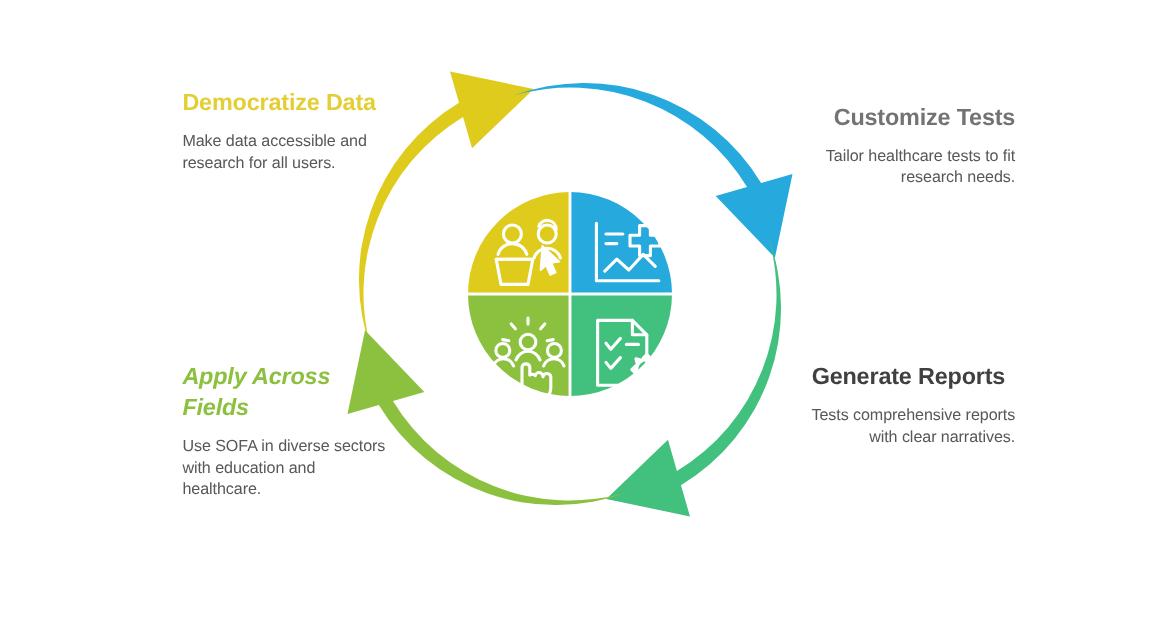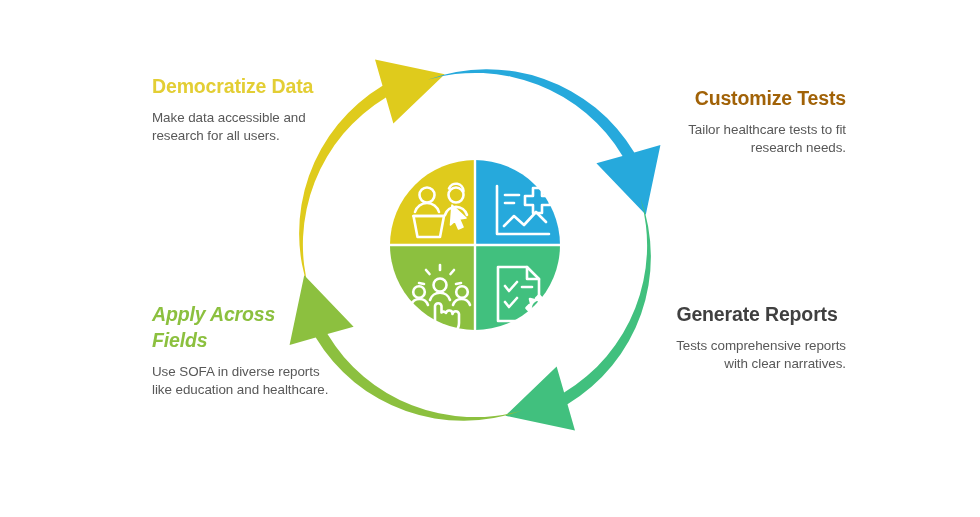--- a/index.html
+++ b/index.html
@@ -72,27 +72,27 @@
 <body>
 
 <div id="infographic">
 
   <div class="callout left" id="callout-democratize">
     <p class="c-title" style="color: rgb(227, 206, 52);">Democratize Data</p>
     <p class="c-body">Make data accessible and research for all users.</p>
   </div>
 
   <div class="callout right" id="callout-customize">
-    <p class="c-title" style="color: #a16207;">Customize Tests</p>
+    <p class="c-title" style="color: #737373;">Customize Tests</p>
     <p class="c-body">Tailor healthcare tests to fit research needs.</p>
   </div>
 
   <div class="callout left" id="callout-apply">
     <p class="c-title" style="color: rgb(140, 192, 63); font-style: italic;">Apply Across Fields</p>
-    <p class="c-body">Use SOFA in diverse reports like education and healthcare.</p>
+    <p class="c-body">Use SOFA in diverse sectors with education and healthcare.</p>
   </div>
 
   <div class="callout right" id="callout-generate">
     <p class="c-title" style="color: #404040; text-align: center;">Generate Reports</p>
     <p class="c-body">Tests comprehensive reports with clear narratives.</p>
   </div>
 
   <div id="cycle-wrap">
     <svg id="cycle-svg" viewBox="0 0 394 394" xmlns="http://www.w3.org/2000/svg">
 

